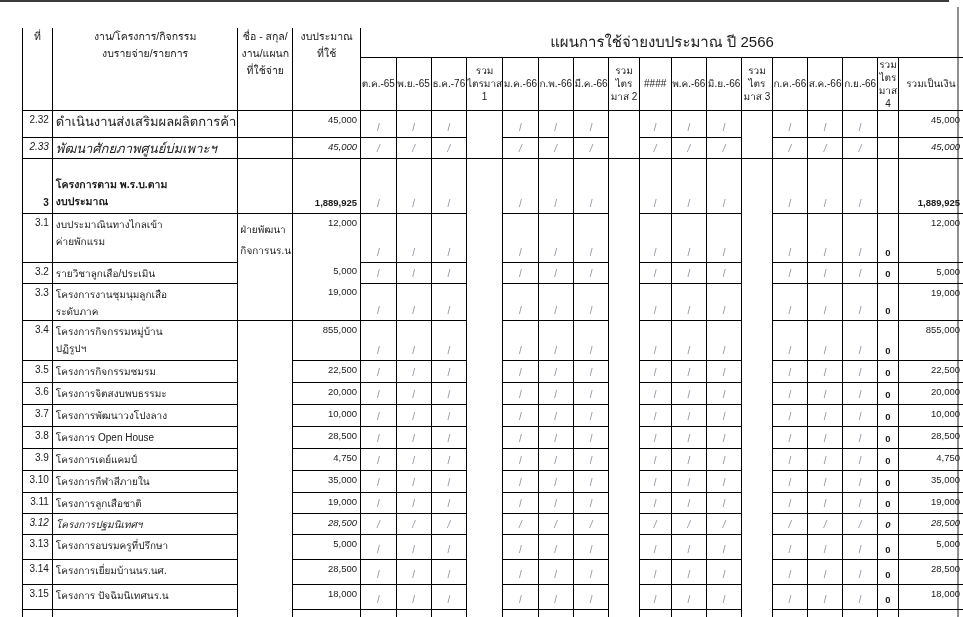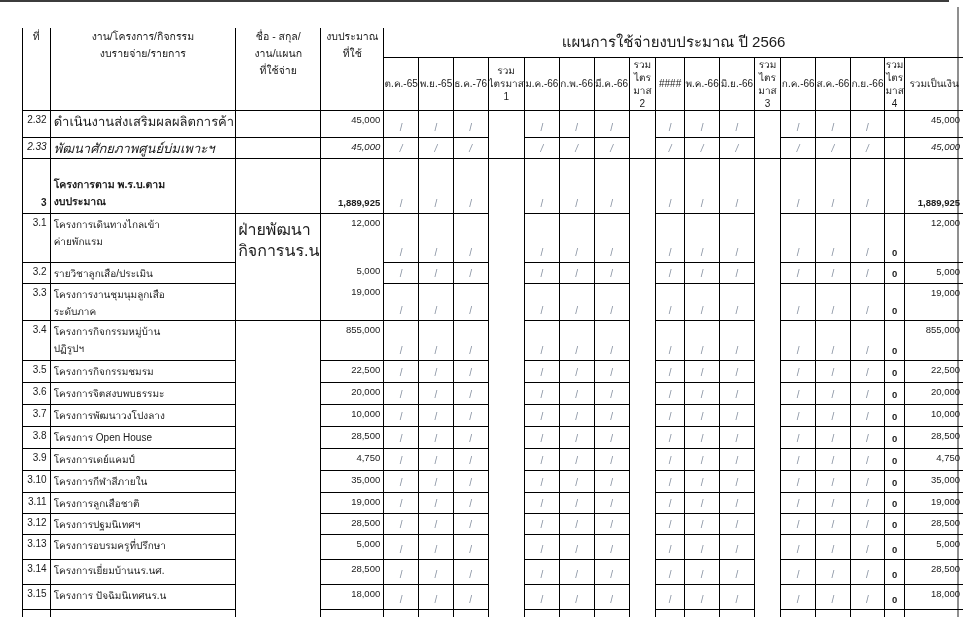--- a/index.html
+++ b/index.html
@@ -27,21 +27,21 @@
   .plan{font-size:15px;font-weight:bold;text-align:center;vertical-align:middle;}
   .hp{font-size:10px;font-weight:bold;line-height:13px;text-align:center;
       vertical-align:middle;white-space:pre-line;}
   
   td.no{font-size:10px;text-align:right;vertical-align:top;padding:3px 3px 0 0;}
   td.no.sec{vertical-align:bottom;font-weight:bold;padding:0 3px 5px 0;}
   td.lab{font-size:10px;vertical-align:top;padding:2px 1px 0 3px;}
   td.lab div{line-height:17px;white-space:nowrap;}
   td.lab.sm div{font-size:13px;}
   td.lab.sec{vertical-align:bottom;font-weight:bold;font-size:10.5px;padding:17px 1px 3px 3px;}
-  td.dept{font-size:16px;vertical-align:top;padding:5px 1px 0 2px;}
+  td.dept{font-size:10px;vertical-align:top;padding:5px 1px 0 2px;}
   td.dept div{line-height:21px;white-space:nowrap;}
   td.amt{font-size:9.5px;text-align:right;vertical-align:top;padding:3px 3px 0 0;white-space:nowrap;}
   td.amt.sec{vertical-align:bottom;font-weight:bold;padding:0 3px 5px 0;}
   td.chk{text-align:center;vertical-align:bottom;color:var(--check);
          font-size:10px;padding-bottom:4px;}
   td.zero{text-align:center;vertical-align:bottom;font-weight:bold;
           font-size:9.5px;padding-bottom:4px;}
   td.tot{font-size:9.5px;text-align:right;vertical-align:top;padding:3px 3px 0 0;white-space:nowrap;}
   td.tot.sec{vertical-align:bottom;font-weight:bold;padding:0 3px 5px 0;}
 </style>
@@ -189,21 +189,21 @@
           <td class="nb" rowspan="17"></td>
           <td class="chk">/</td>
           <td class="chk">/</td>
           <td class="chk">/</td>
           <td class="zero"></td>
           <td class="tot or sec">1,889,925</td>
         </tr>
         <tr style="height: 49px; padding-left: 36px;">
           <td class="no ol">3.1</td>
           <td class="lab">
-            <div>โครงการเดินทางไกลเข้า</div>
+            <div>งบประมาณินทางไกลเข้า</div>
             <div>ค่ายพักแรม</div>
           </td>
           <td class="dept tb" rowspan="3">
             <div>ฝ่ายพัฒนา</div>
             <div>กิจการนร.น</div>
           </td>
           <td class="amt nb">12,000</td>
           <td class="chk">/</td>
           <td class="chk">/</td>
           <td class="chk">/</td>
@@ -425,21 +425,21 @@
           <td class="chk">/</td>
           <td class="chk">/</td>
           <td class="chk">/</td>
           <td class="chk">/</td>
           <td class="chk">/</td>
           <td class="chk">/</td>
           <td class="chk">/</td>
           <td class="zero">0</td>
           <td class="tot or">19,000</td>
         </tr>
-        <tr style="height: 21px;">
+        <tr style="height: 21px; font-style: italic;">
           <td class="no ol">3.12</td>
           <td class="lab">
             <div>โครงการปฐมนิเทศฯ</div>
           </td>
           <td class="amt">28,500</td>
           <td class="chk">/</td>
           <td class="chk">/</td>
           <td class="chk">/</td>
           <td class="chk">/</td>
           <td class="chk">/</td>

